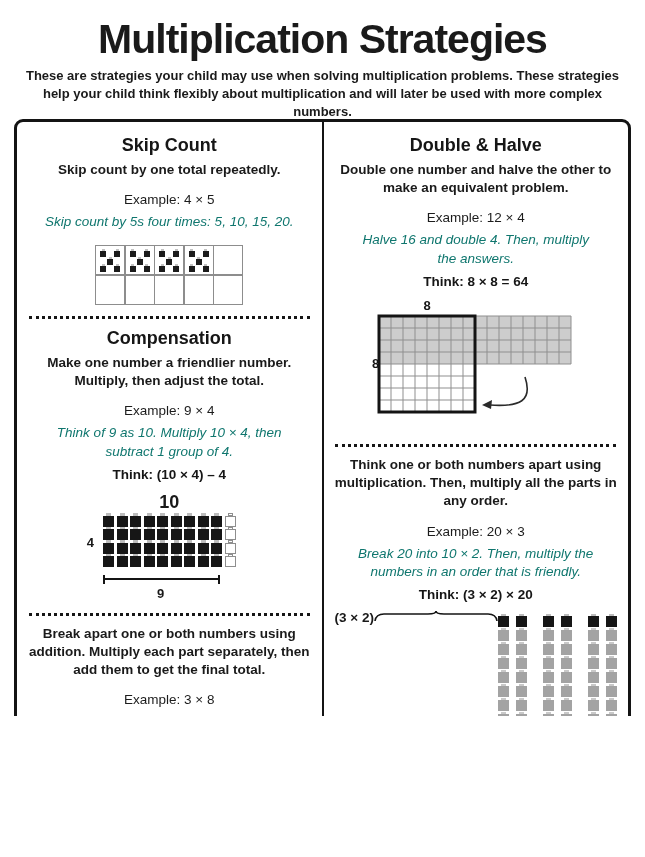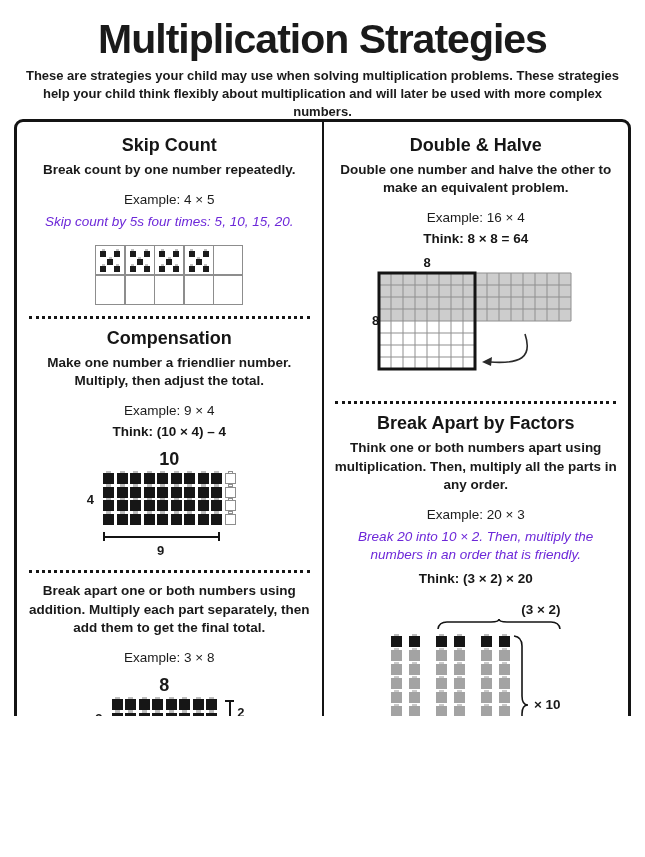--- a/index.html
+++ b/index.html
@@ -10,21 +10,21 @@
   .subtitle{margin:2px auto 0;max-width:608px;text-align:center;font-size:13px;font-weight:700;line-height:1.38;color:#1a1a1a;}
 
   .main-box{position:absolute;left:14px;top:119px;width:611px;height:702px;border:3px solid #141414;border-radius:9px;display:flex;background:#fff;}
   .v-divider{width:2px;background:#141414;margin-bottom:10px;}
   .col{flex:1;display:flex;flex-direction:column;align-items:center;padding:10px 6px 8px;text-align:center;}
 
   .section{width:100%;display:flex;flex-direction:column;align-items:center;}
   .section-title{margin:3px 0 2px;font-size:18px;font-weight:800;color:#161616;}
   .desc{margin:3px auto 0;font-size:13.5px;font-weight:700;line-height:1.35;color:#1a1a1a;}
   .example{margin:13px 0 0;font-size:13.5px;font-weight:400;color:#1c1c1c;}
-  .hint{margin:6px auto 0;font-size:13.5px;font-style:italic;font-weight:400;line-height:1.35;color:#6d28d9;}
+  .hint{margin:6px auto 0;font-size:13.5px;font-style:italic;font-weight:400;line-height:1.35;color:#0f766e;}
   .think{margin:6px 0 0;font-size:13.5px;font-weight:800;color:#161616;}
   .dotted-divider{width:96%;border-top:3px dotted #161616;margin:11px 0 6px;}
 
   
   .sc-grid{display:grid;gap:1.5px;background:#8d8d8d;border:1.5px solid #8d8d8d;margin-top:14px;}
   .sc-cell{width:28px;height:28px;background:#fff;position:relative;}
   .dot{position:absolute;width:6px;height:6px;background:#1b1b1b;}
   .dot::before{content:"";position:absolute;top:-2px;left:1.5px;width:3px;height:2px;background:#c2c2c2;}
 
   
@@ -46,21 +46,21 @@
   .vbracket{position:absolute;width:9px;}
   .vbracket .vline{position:absolute;left:3.5px;top:0;bottom:0;width:2px;background:#141414;}
   .vbracket::before,.vbracket::after{content:"";position:absolute;left:0;width:9px;height:2px;background:#141414;}
   .vbracket::before{top:0;}.vbracket::after{bottom:0;}
   .vbracket .vb-label{position:absolute;left:12px;font-size:13px;font-weight:700;top:50%;transform:translateY(-50%);}
 
   
   .dh-svg{margin-top:12px;}
 
   
-  .ba-wrap{display:flex;flex-direction:column;align-items:flex-end;margin-top:16px;}
+  .ba-wrap{display:flex;flex-direction:row;align-items:flex-start;margin-top:8px;}
   .ba-top-label{font-size:13.5px;font-weight:700;margin-bottom:1px;}
   .ba-row{display:flex;align-items:flex-start;margin-top:5px;}
   .ba-col{display:flex;flex-direction:column;}
   .ba-col .cube{margin-bottom:1.5px;margin-top:1.5px;}
   .ba-right{display:flex;align-items:center;margin-left:3px;}
   .ba-right-label{font-size:13.5px;font-weight:700;margin-left:4px;}
 
   .footer{position:absolute;left:0;right:0;top:836px;text-align:center;font-size:10px;letter-spacing:2.2px;color:#3c424d;font-weight:400;}
 </style>
 </head>
@@ -70,21 +70,21 @@
 
   <h1 class="page-title">Multiplication Strategies</h1>
   <p class="subtitle">These are strategies your child may use when solving multiplication problems. These strategies help your child think flexibly about multiplication and will later be used with more complex numbers.</p>
 
   <div class="main-box">
 
     <div class="col">
 
       <div class="section">
         <h2 class="section-title">Skip Count</h2>
-        <p class="desc" style="max-width:280px">Break count by one number repeatedly.</p>
+        <p class="desc" style="max-width:280px">Skip count by one total repeatedly.</p>
         <p class="example">Example: 4 × 5</p>
         <p class="hint" style="max-width:290px">Skip count by 5s four times: 5, 10, 15, 20.</p>
         <div>
             <div class="sc-grid" style="grid-template-columns: repeat(5, 28px);">
               <div class="sc-cell">
                 <div class="dot" style="left: 4px; top: 5px;"></div>
                 <div class="dot" style="left: 18px; top: 5px;"></div>
                 <div class="dot" style="left: 11px; top: 12.5px;"></div>
                 <div class="dot" style="left: 4px; top: 20px;"></div>
                 <div class="dot" style="left: 18px; top: 20px;"></div>
@@ -119,20 +119,21 @@
             </div>
           </div>
       </div>
 
       <div class="dotted-divider"></div>
 
       <div class="section">
         <h2 class="section-title">Compensation</h2>
         <p class="desc" style="max-width:280px">Make one number a friendlier number. Multiply, then adjust the total.</p>
         <p class="example">Example: 9 × 4</p>
+        <p class="hint" style="max-width:250px">Think of 9 as 10. Multiply 10 × 4, then subtract 1 group of 4.</p>
         <p class="think">Think: (10 × 4) – 4</p>
         <div><div class="array-wrap"><div class="array-top-label">10</div><div style="position: relative;">
                 <div class="cube-grid" style="grid-template-columns: repeat(10, 13.5px); grid-auto-rows: 13.5px;">
                   <div class="cube"></div>
                   <div class="cube"></div>
                   <div class="cube"></div>
                   <div class="cube"></div>
                   <div class="cube"></div>
                   <div class="cube"></div>
                   <div class="cube"></div>
@@ -222,21 +223,22 @@
 
     </div>
 
     <div class="v-divider"></div>
 
     <div class="col">
 
       <div class="section">
         <h2 class="section-title">Double &amp; Halve</h2>
         <p class="desc" style="max-width:280px">Double one number and halve the other to make an equivalent problem.</p>
-        <p class="example">Example: 16 × 4</p>
+        <p class="example">Example: 12 × 4</p>
+        <p class="hint" style="max-width:240px">Halve 16 and double 4. Then, multiply the answers.</p>
         <p class="think">Think: 8 × 8 = 64</p>
         <div><svg width="212" height="128" class="dh-svg">
               <rect x="9" y="15" width="192" height="48" fill="#cdcdcd"></rect>
               <line x1="9" y1="15" x2="9" y2="111" stroke="#8f8f8f" stroke-width="1"></line>
               <line x1="21" y1="15" x2="21" y2="111" stroke="#8f8f8f" stroke-width="1"></line>
               <line x1="33" y1="15" x2="33" y2="111" stroke="#8f8f8f" stroke-width="1"></line>
               <line x1="45" y1="15" x2="45" y2="111" stroke="#8f8f8f" stroke-width="1"></line>
               <line x1="57" y1="15" x2="57" y2="111" stroke="#8f8f8f" stroke-width="1"></line>
               <line x1="69" y1="15" x2="69" y2="111" stroke="#8f8f8f" stroke-width="1"></line>
               <line x1="81" y1="15" x2="81" y2="111" stroke="#8f8f8f" stroke-width="1"></line>
@@ -263,21 +265,20 @@
               <text x="57" y="9" text-anchor="middle" font-size="13" font-weight="bold" fill="#161616">8</text>
               <text x="2" y="67" font-size="13" font-weight="bold" fill="#161616">8</text>
               <path d="M 155 76 C 163 100 150 106 120 104" fill="none" stroke="#2a2a2a" stroke-width="1.6"></path>
               <path d="M 112 104 L 122 99 L 121 108 Z" fill="#2a2a2a"></path>
             </svg></div>
       </div>
 
       <div class="dotted-divider"></div>
 
       <div class="section">
-        <h2 class="section-title">Break Apart by Factors</h2>
         <p class="desc" style="max-width:290px">Think one or both numbers apart using multiplication. Then, multiply all the parts in any order.</p>
         <p class="example">Example: 20 × 3</p>
         <p class="hint" style="max-width:290px">Break 20 into 10 × 2. Then, multiply the numbers in an order that is friendly.</p>
         <p class="think">Think: (3 × 2) × 20</p>
         <div>
             <div class="ba-wrap">
               <div class="ba-top-label">(3 × 2)</div>
               <svg width="124" height="12">
                 <path d="M1,11 Q2,4 10,4 L54,4 Q62,4 62,1 Q62,4 70,4 L114,4 Q122,4 123,11" fill="none" stroke="#141414" stroke-width="1.6"></path>
               </svg>
@@ -347,26 +348,20 @@
                   <div class="cube gray"></div>
                   <div class="cube gray"></div>
                   <div class="cube gray"></div>
                   <div class="cube gray"></div>
                   <div class="cube gray"></div>
                   <div class="cube gray"></div>
                   <div class="cube gray"></div>
                   <div class="cube gray"></div>
                   <div class="cube gray"></div>
                 </div>
-                <div class="ba-right">
-                  <svg width="17" height="140">
-                    <path d="M1,1 Q9,2 9,11 L9,61 Q9,70 15,70 Q9,70 9,79 L9,129 Q9,138 1,139" fill="none" stroke="#141414" stroke-width="1.6"></path>
-                  </svg>
-                  <span class="ba-right-label">× 10</span>
-                </div>
               </div>
             </div>
           </div>
       </div>
 
     </div>
   </div>
 
 </div>
 

